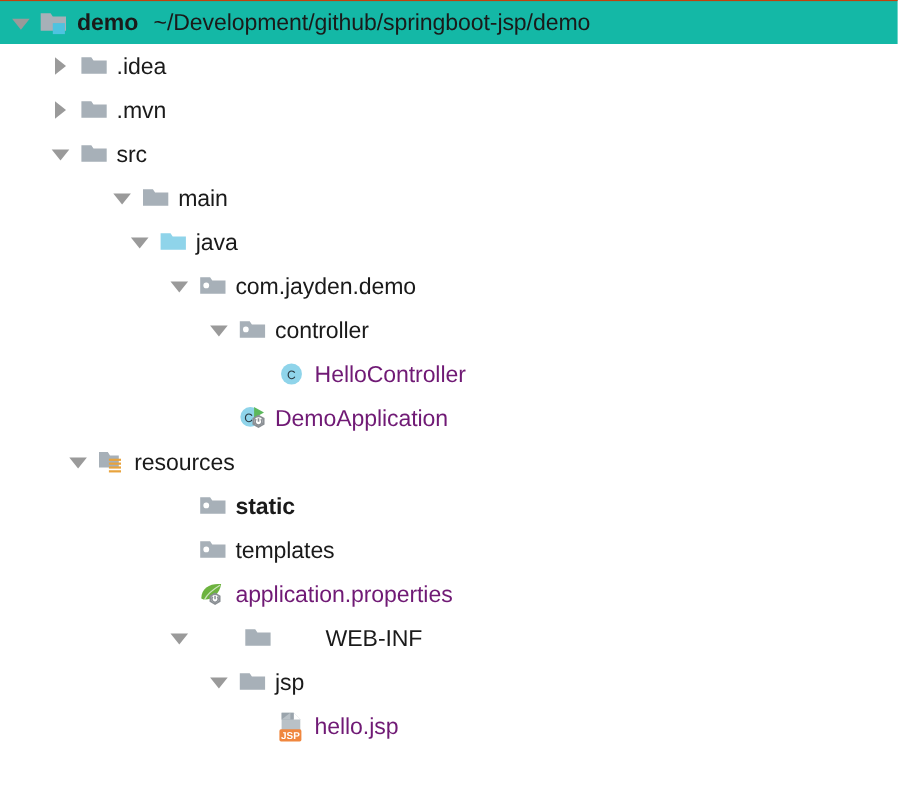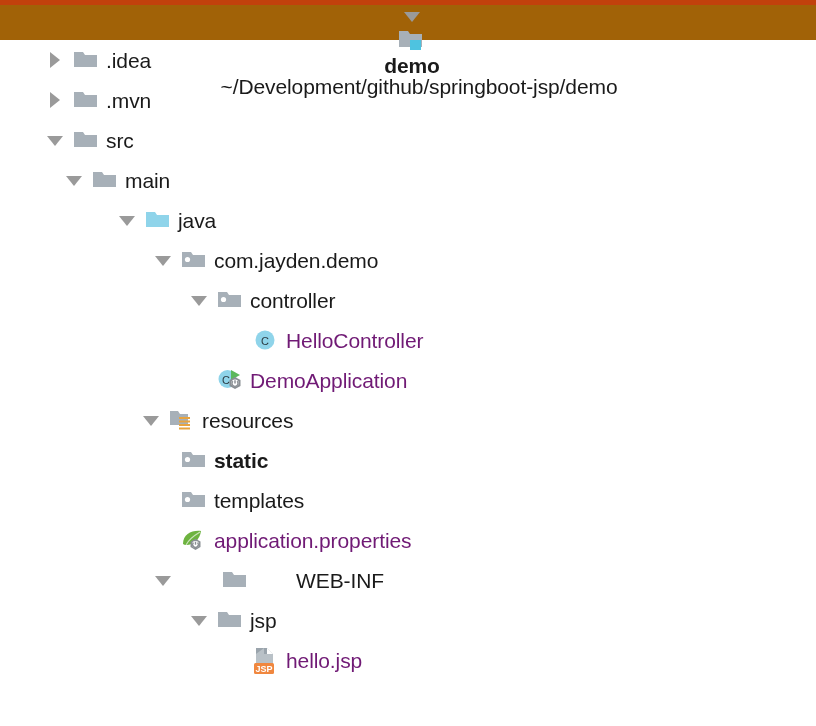--- a/index.html
+++ b/index.html
@@ -24,23 +24,22 @@
 
   .tree-row {
     position: relative;
     display: flex;
     align-items: center;
     height: 40px;
     box-sizing: border-box;
     white-space: nowrap;
   }
   .tree-row.selected {
-    background: #a16207;
-    border-top: 5px solid #c2410c;
-    flex-direction: column;
+    background: #14b8a6;
+    border-top: 1px solid #c2410c;
   }
 
   
   .twisty {
     width: 22px;
     height: 22px;
     flex: 0 0 22px;
     position: relative;
   }
   .twisty.down::after {
@@ -126,21 +125,21 @@
     </div>
     <div class="tree-row" style="padding-left: 44px;">
       <span class="twisty down"></span>
       <span class="icon">
         <svg width="28" height="26" viewBox="0 0 28 26">
         <path d="M2 5 h9 l2 3 h12 v12 H2 Z" fill="#a7b0b8"></path>
       </svg>
       </span>
       <span class="label">src</span>
     </div>
-    <div class="tree-row" style="padding-left: 63px;">
+    <div class="tree-row" style="padding-left: 100px;">
       <span class="twisty down"></span>
       <span class="icon">
         <svg width="28" height="26" viewBox="0 0 28 26">
         <path d="M2 5 h9 l2 3 h12 v12 H2 Z" fill="#a7b0b8"></path>
       </svg>
       </span>
       <span class="label">main</span>
     </div>
     <div class="tree-row" style="padding-left: 116px;">
       <span class="twisty down"></span>
@@ -189,21 +188,21 @@
         <text x="10" y="16.5" text-anchor="middle" font-family="Liberation Sans, sans-serif" font-size="11" fill="#2b3a42">C</text>
         <path d="M15 3 L24 8 L15 13 Z" fill="#5cb85c"></path>
         <path d="M13.5 13 l5.5 -3 l5.5 3 v6 l-5.5 3 l-5.5 -3 Z" fill="#8a8f94"></path>
         <circle cx="19" cy="16" r="3.6" fill="#ffffff"></circle>
         <path d="M19 13.3 v3.1" stroke="#8a8f94" stroke-width="1.5" fill="none"></path>
         <path d="M16.9 14.2 a3 3 0 1 0 4.2 0" stroke="#8a8f94" stroke-width="1.4" fill="none"></path>
       </svg>
       </span>
       <span class="label file">DemoApplication</span>
     </div>
-    <div class="tree-row" style="padding-left: 116px; margin-left: 24px;">
+    <div class="tree-row" style="padding-left: 60px;">
       <span class="twisty down"></span>
       <span class="icon">
         <svg width="28" height="26" viewBox="0 0 28 26">
         <path d="M2 4 h8 l2 3 h8 v11 H2 Z" fill="#a7b0b8"></path>
         <g fill="#e8a33d">
           <rect x="11" y="10" width="11" height="2"></rect>
           <rect x="11" y="13.5" width="11" height="2"></rect>
           <rect x="11" y="17" width="11" height="2"></rect>
           <rect x="11" y="20.5" width="11" height="2"></rect>
         </g>

